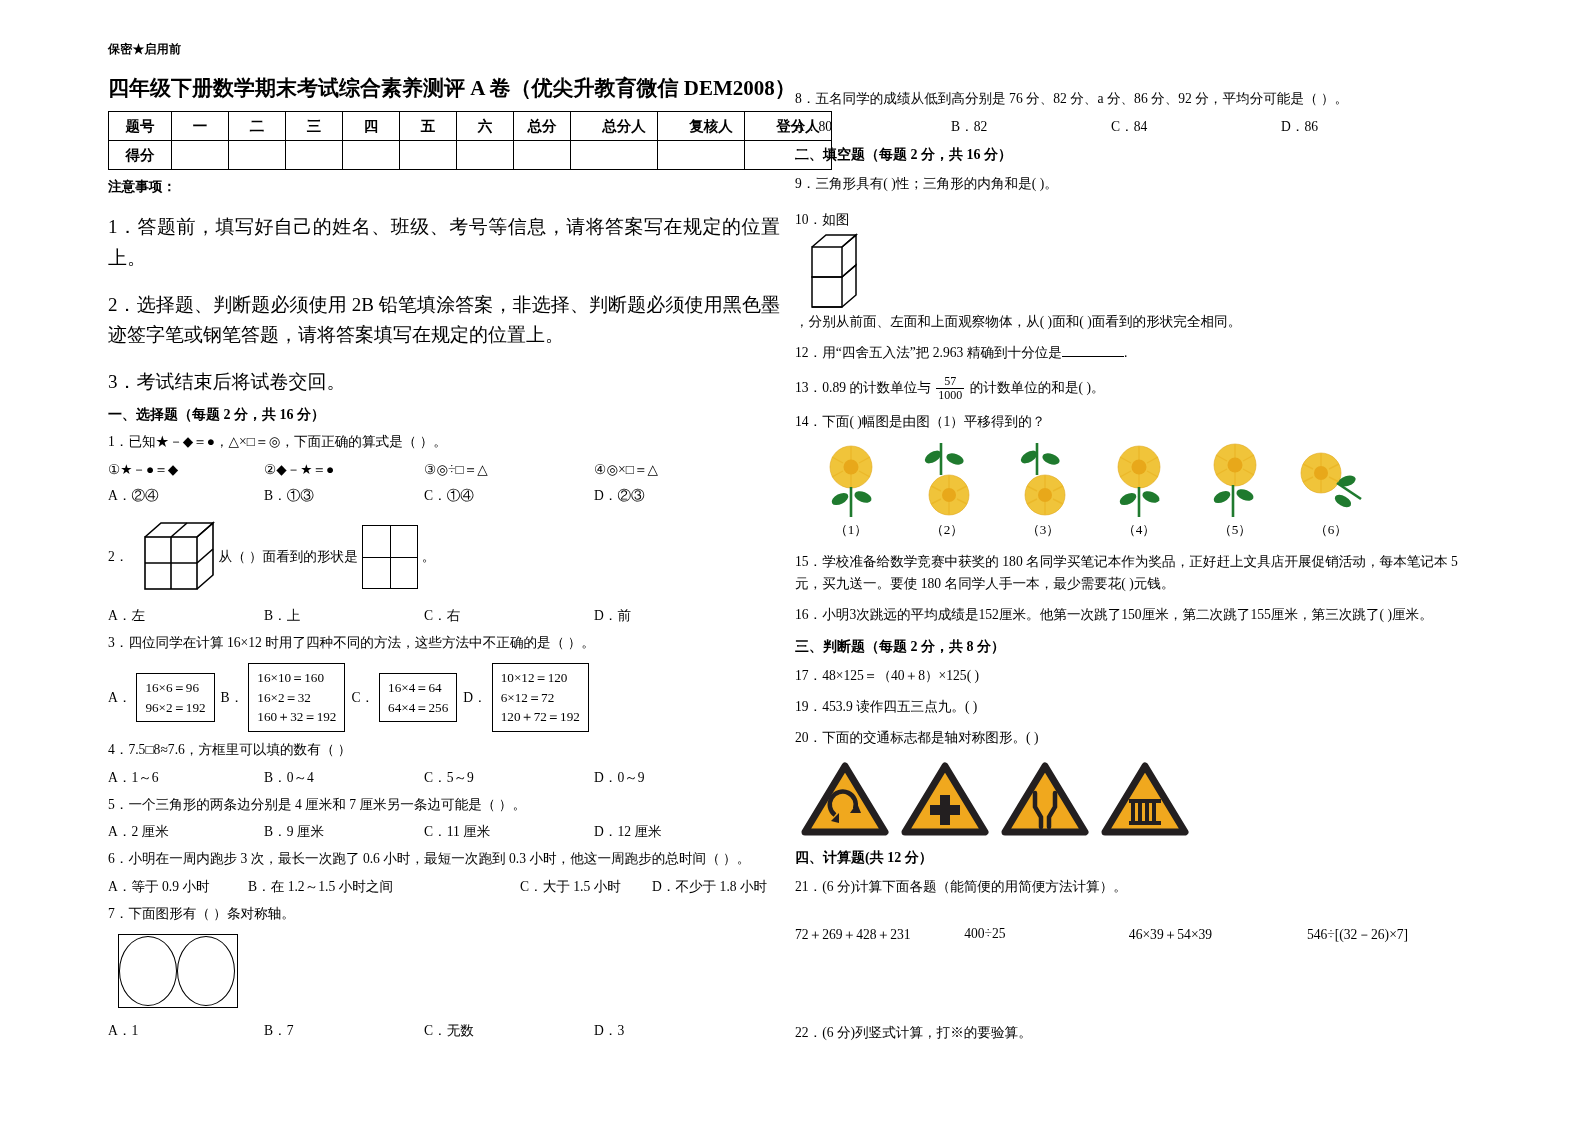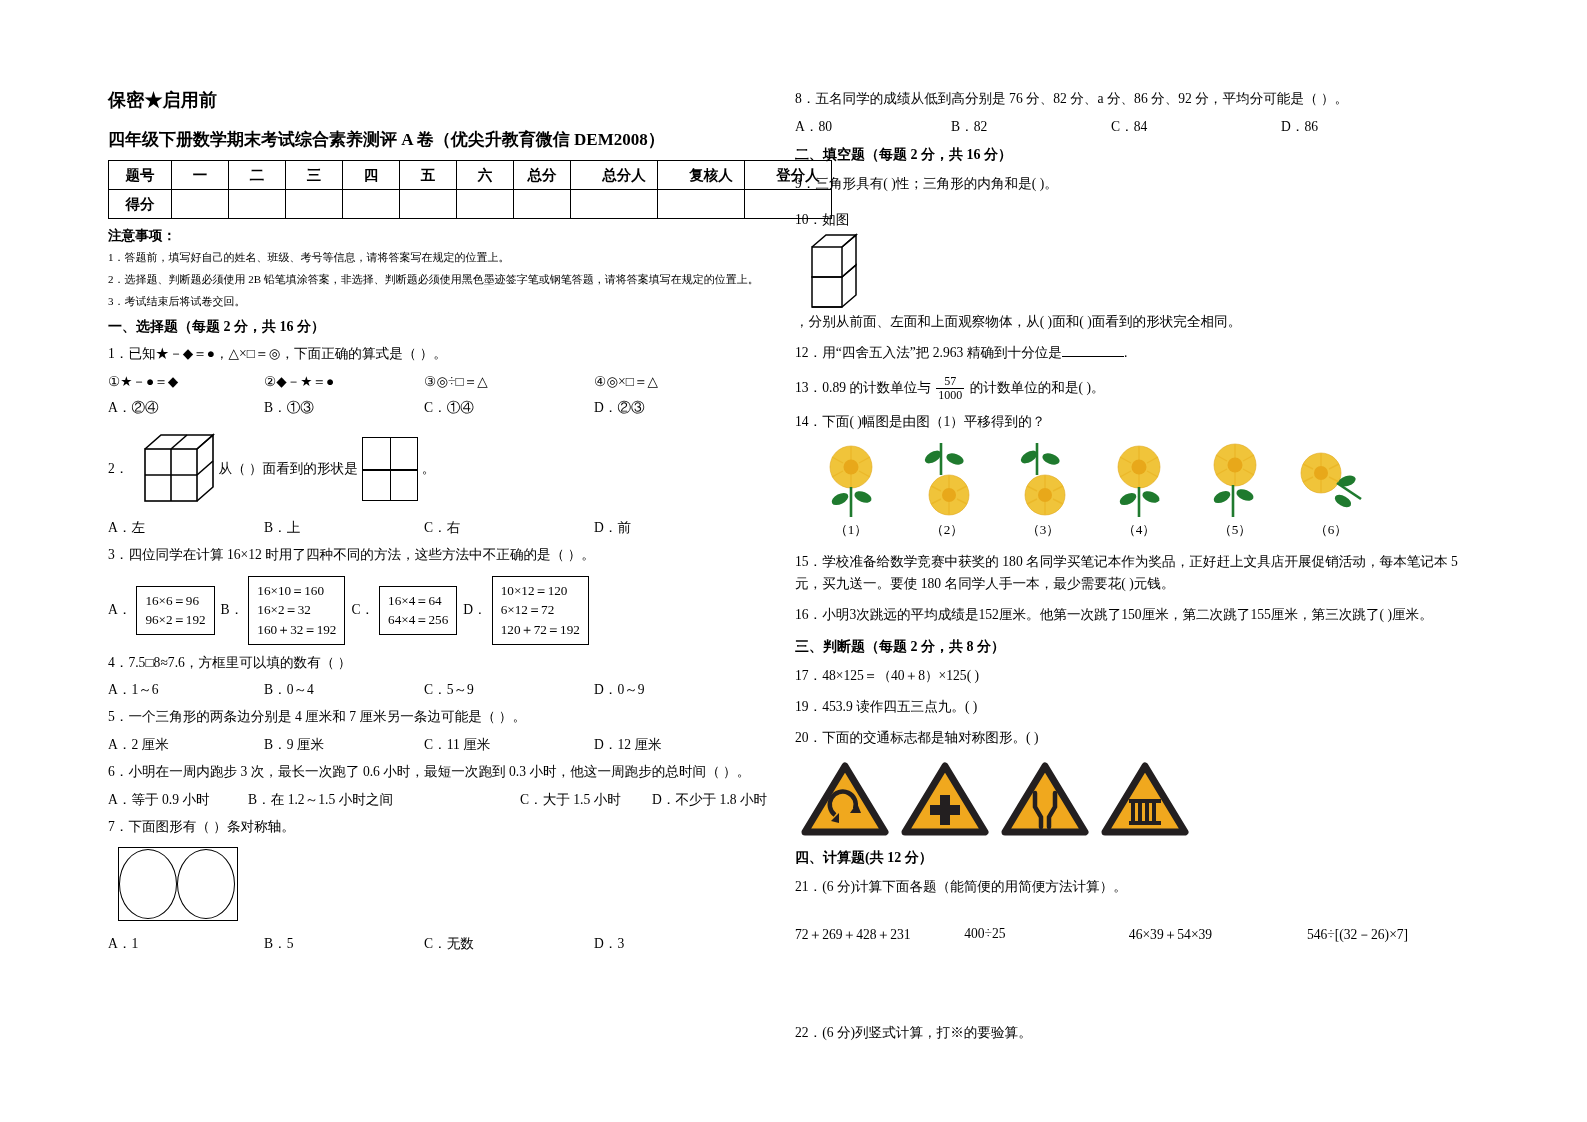--- a/index.html
+++ b/index.html
@@ -24,27 +24,27 @@
   }
   .col {
     position: absolute;
     top: 0;
     box-sizing: border-box;
   }
   .col-left  { left: 108px; width: 672px; }
   .col-right { left: 795px; width: 690px; }
 
   .secret {
-    font-size: 18px;
+    font-size: 12px;
     font-weight: bold;
-    margin-top: 88px;
+    margin-top: 41px;
     letter-spacing: 0.2px;
   }
   .paper-title {
-    font-size: 17px;
+    font-size: 21px;
     font-weight: bold;
     margin-top: 16px;
     letter-spacing: 0px;
     white-space: nowrap;
   }
   .exam-meta {
     font-size: 14px;
     text-align: center;
     margin-top: 13px;
     letter-spacing: 0.3px;
@@ -67,23 +67,23 @@
   table.score-table td.first { width: 62px; }
   table.score-table td.num   { width: 56px; }
   table.score-table td.wide  { width: 66px; padding-left: 20px; }
 
   .notice-head {
     font-size: 13.6px;
     font-weight: bold;
     margin-top: 8px;
   }
   .notice-item {
-    font-size: 11px;
+    font-size: 19px;
     line-height: 1.62;
-    margin-top: 4px;
+    margin-top: 16px;
     text-align: justify;
   }
   .sec-head {
     font-size: 14px;
     font-weight: bold;
     margin-top: 8px;
   }
   .q {
     font-size: 13.6px;
     line-height: 1.6;
@@ -352,21 +352,21 @@
       <span class="c">D．不少于 1.8 小时</span>
     </div>
 
     <div class="q">7．下面图形有（      ）条对称轴。</div>
     <div class="figbox">
       <span class="circ c-l"></span>
       <span class="circ c-r"></span>
     </div>
     <div class="opts" style="margin-top:14px">
       <span class="o1">A．1</span>
-      <span class="o2">B．5</span>
+      <span class="o2">B．7</span>
       <span class="o3">C．无数</span>
       <span class="o4">D．3</span>
     </div>
 
   </div>
 
   <div class="col col-right">
 
     <div class="rq" style="margin-top:88px">8．五名同学的成绩从低到高分别是 76 分、82 分、a 分、86 分、92 分，平均分可能是（      ）。</div>
     <div class="opts">

